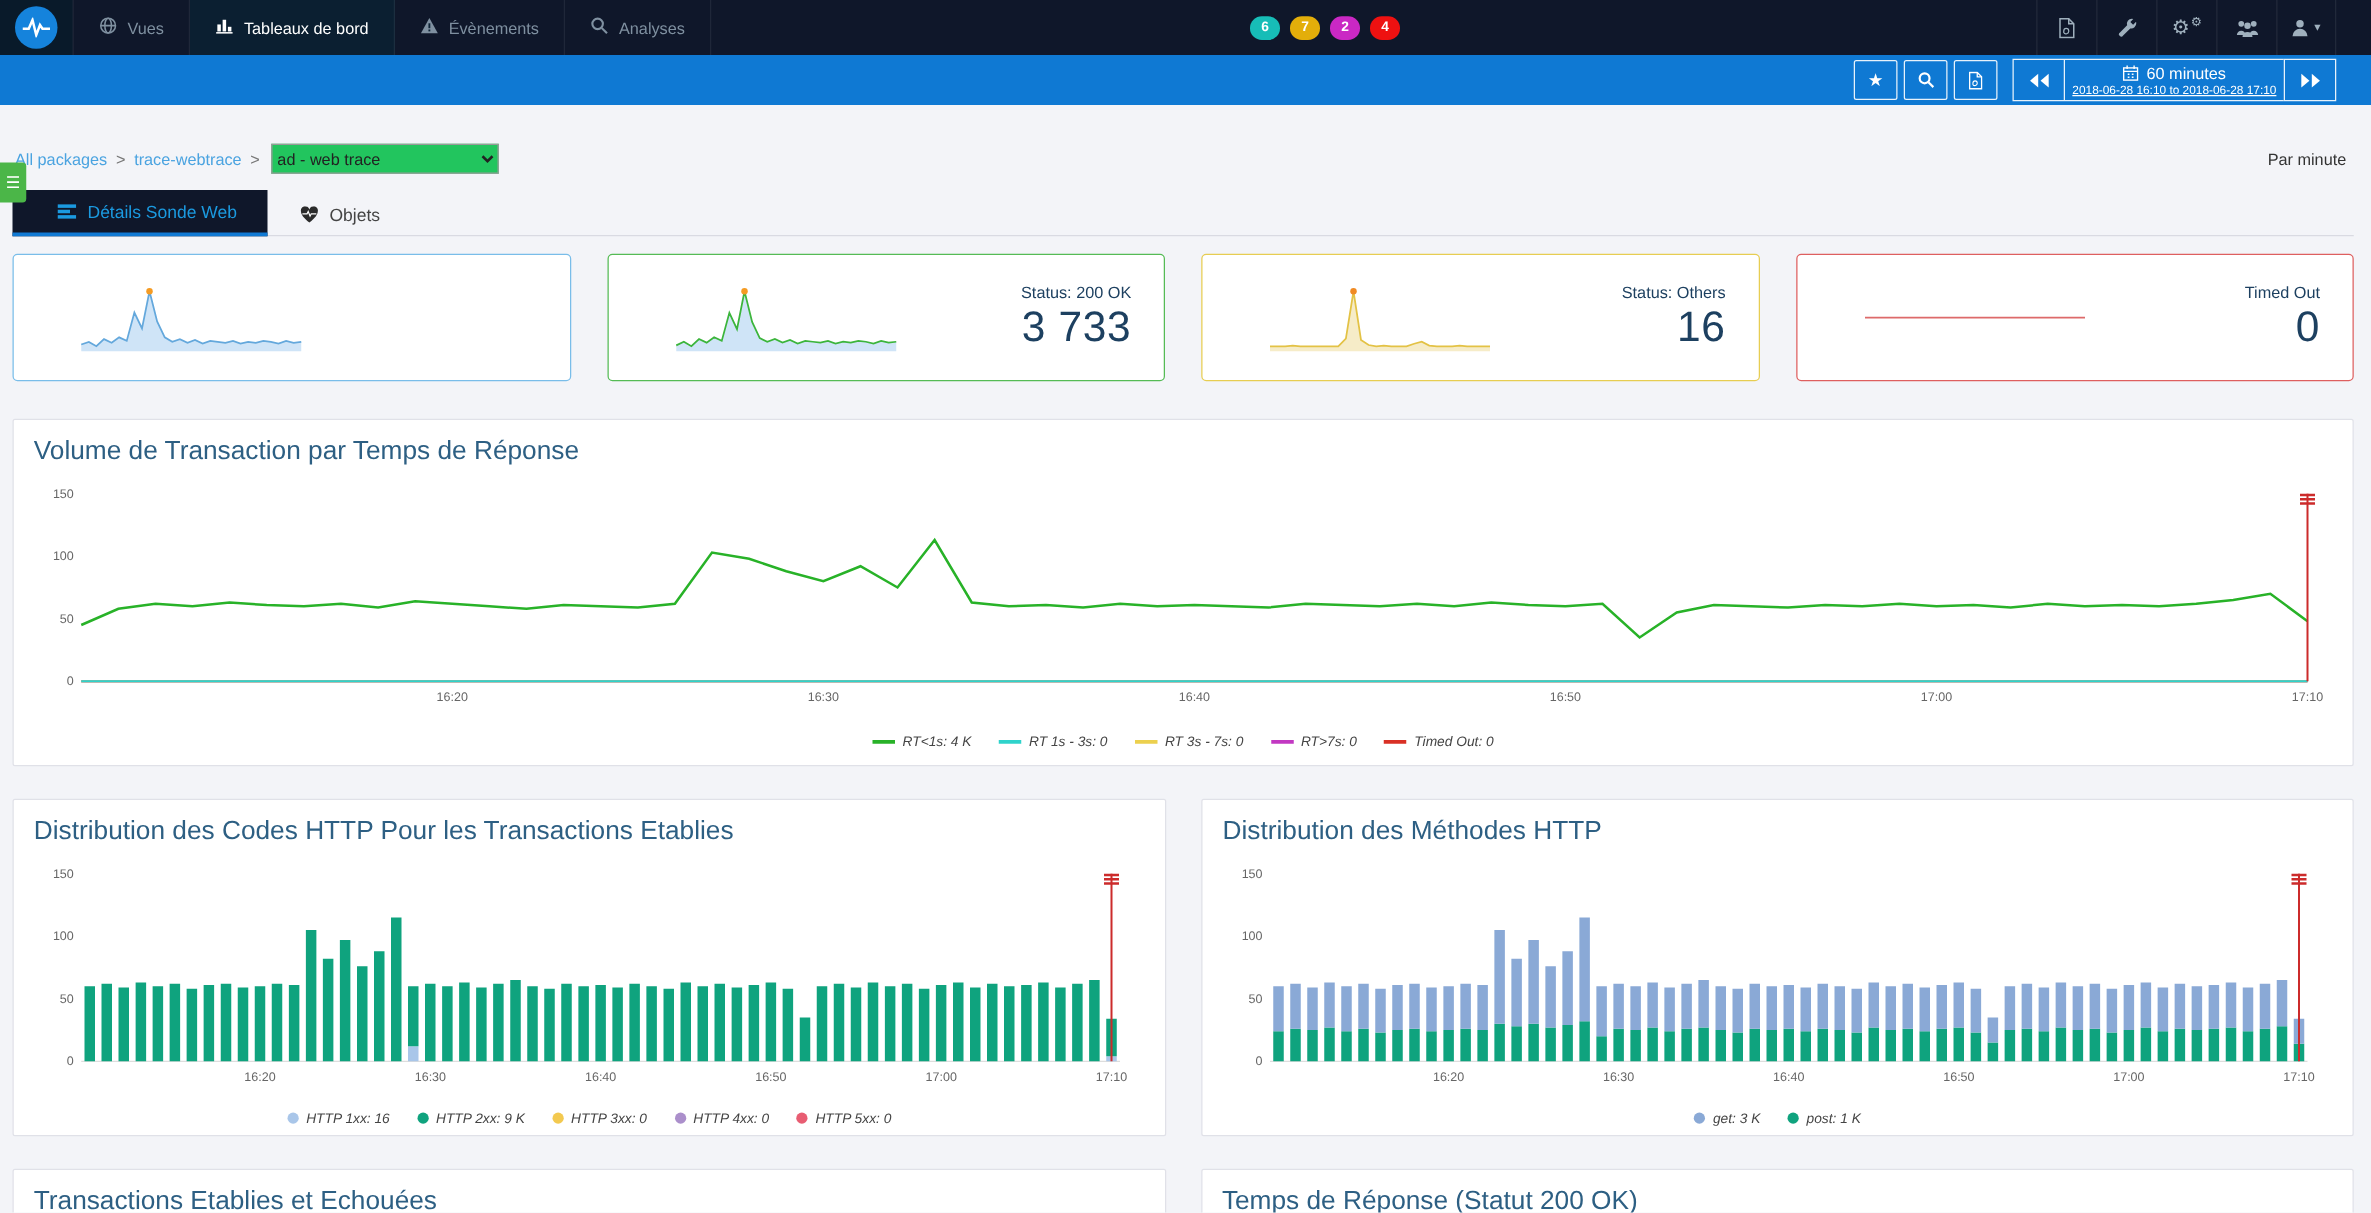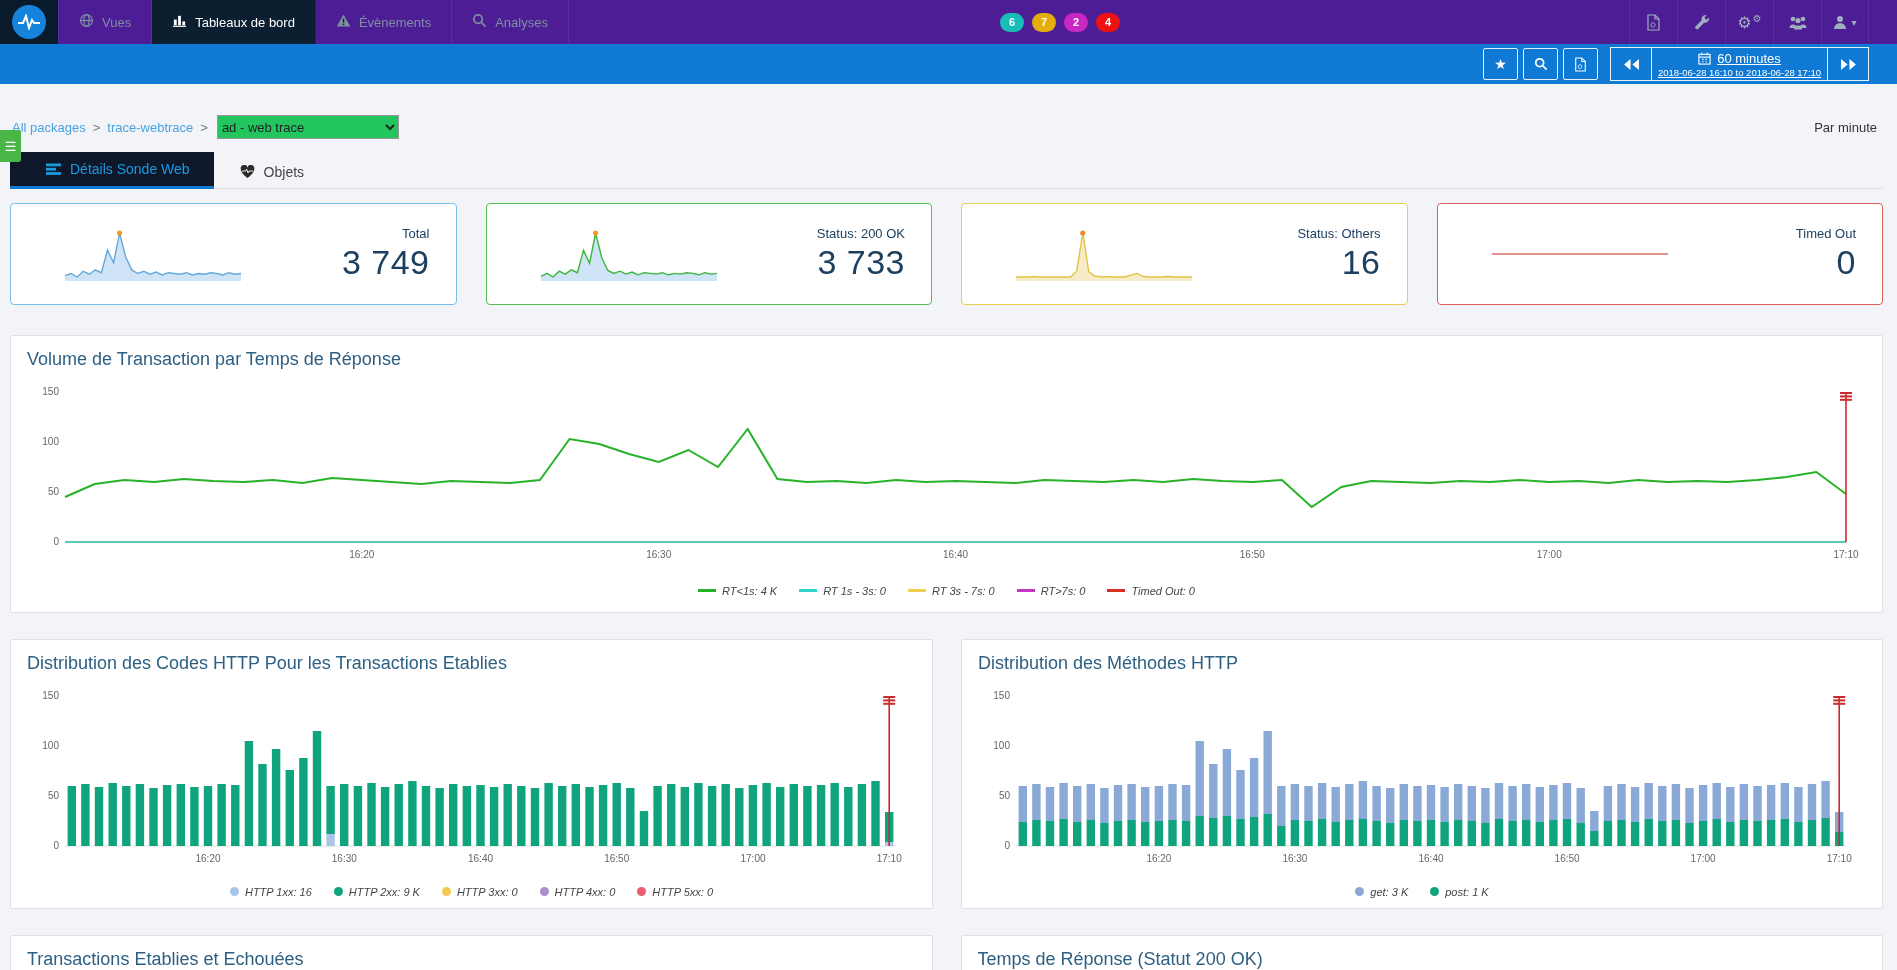--- a/index.html
+++ b/index.html
@@ -1,20 +1,20 @@
 <!DOCTYPE html>
 <html><head>
 <meta charset="utf-8">
 <style>
   * { box-sizing: border-box; margin: 0; padding: 0; }
   html,body { width:1897px; height:970px; overflow:hidden; background:#f3f4f8;
     font-family:"Liberation Sans","DejaVu Sans",sans-serif; position:relative; }
 
   
-  .navbar { height:44px; background:#4c1d95; display:flex; align-items:stretch; position:relative; }
+  .navbar { height:44px; background:#0f172a; display:flex; align-items:stretch; position:relative; }
   .logo-cell { width:58px; background:#091a2a; display:flex; align-items:center; justify-content:center; }
   .logo-circle { width:34px; height:34px; border-radius:50%; background:#1583dc; display:flex; align-items:center; justify-content:center; }
   .nav-item { display:flex; align-items:center; gap:8px; padding:0 20px; color:#7f90a0; font-size:13px;
     border-right:1px solid rgba(255,255,255,.07); cursor:pointer; }
   .nav-item:first-of-type { border-left:1px solid rgba(255,255,255,.07); }
   .nav-item.active { color:#fff; background:#0b1f31; }
   .nav-item svg { flex:0 0 auto; }
   .nav-badges { position:absolute; left:1000px; top:0; height:44px; display:flex; align-items:center; gap:8px; }
   .badge { min-width:24px; height:19px; padding:0 7px; border-radius:10px; color:#fff; font-size:11px; font-weight:bold;
     display:flex; align-items:center; justify-content:center; }
@@ -25,21 +25,21 @@
 
   
   .toolbar { height:40px; background:#0f79d3; position:relative; }
   .tb-group { position:absolute; top:4px; display:flex; gap:5px; }
   .tb-btn { width:35px; height:32px; border:1px solid rgba(255,255,255,.9); border-radius:2px; background:transparent;
     color:#fff; display:flex; align-items:center; justify-content:center; font-size:14px; cursor:pointer; }
   .time-group { position:absolute; right:28px; top:3px; height:34px; display:flex; }
   .time-btn { width:42px; border:1px solid rgba(255,255,255,.9); background:transparent; display:flex; align-items:center; justify-content:center; cursor:pointer; }
   .time-center { width:175px; border-top:1px solid rgba(255,255,255,.9); border-bottom:1px solid rgba(255,255,255,.9);
     display:flex; flex-direction:column; align-items:center; justify-content:center; color:#fff; cursor:pointer; }
-  .time-label { font-size:13px; display:flex; align-items:center; gap:6px;text-decoration:underline; }
+  .time-label { font-size:13px; display:flex; align-items:center; gap:6px; }
   .time-dates { font-size:9.5px; text-decoration:underline; margin-top:1px; white-space:nowrap; }
 
   
   .crumb-row { margin:30px 16px 0 12px; height:26px; display:flex; align-items:center; font-size:13px; position:relative; }
   .crumb-link { color:#4aa3e0; text-decoration:none; cursor:pointer; }
   .crumb-sep { color:#777; margin:0 7px; }
   .object-select { height:24px; font-size:13px; font-family:inherit; color:#222; border:1px solid #999; background:#22c55e; width:182px; margin-left:2px; }
   .granularity { position:absolute; right:4px; color:#333; font-size:13px; }
 
   
@@ -54,21 +54,21 @@
   
   .cards-row { display:flex; gap:29px; margin:14px 14px 0 10px; }
   .card { flex:1; height:102px; background:#fff; border:1px solid #ccc; border-radius:4px; display:flex; align-items:center; overflow:hidden; }
   .spark { margin-left:52px; width:180px; height:58px; flex:0 0 auto; }
   .card-right { flex:1; text-align:right; padding-right:26px; color:#1d4060; }
   .card-label { font-size:13px; margin-bottom:2px; }
   .card-value { font-size:34px; letter-spacing:.5px; }
 
   
   .panel { background:#fff; border:1px solid #e0e1e8; border-radius:2px; padding:13px 16px 10px; }
-  .panel-title { font-size:18px; font-weight:400; color:#2d5f83; margin-bottom:12px; }
+  .panel-title { font-size:21px; font-weight:400; color:#2d5f83; margin-bottom:12px; }
   .panel-row1 { margin:30px 14px 0 10px; height:278px; }
   .panels-row2 { display:flex; gap:28px; margin:26px 14px 0 10px;justify-content:space-between; }
   .panels-row2 .panel { flex:1; height:270px; }
   .panels-row3 { display:flex; gap:28px; margin:26px 14px 0 10px; }
   .panels-row3 .panel { flex:1; height:140px; }
   .chart { width:100%; }
   .tick { fill:#666; font-size:10px; font-family:inherit; }
   .legend { text-align:center; margin-top:8px; }
   .lg-item { display:inline-flex; align-items:center; margin:0 11px; cursor:pointer;font-style:italic; }
   .lg-line { width:18px; height:3px; display:inline-block; margin-right:6px; }
@@ -255,24 +255,20 @@
   </div>
 </div>
 
 <div class="cards-row">
   <div class="card" style="border-color: rgb(121, 189, 233);">
     <div class="spark"><svg width="180" height="58">
           <polygon points="2,56 2.0,50.6 8.1,48.5 14.1,52.0 20.2,46.3 26.3,49.2 32.3,44.9 38.4,47.7 44.5,25.0 50.6,37.8 56.6,8.0 62.7,32.1 68.8,44.9 74.8,48.5 80.9,46.3 87.0,49.2 93.0,47.0 99.1,49.9 105.2,47.7 111.2,48.5 117.3,49.2 123.4,47.7 129.4,49.9 135.5,48.5 141.6,49.2 147.7,47.7 153.7,48.5 159.8,49.9 165.9,47.7 171.9,49.2 178.0,48.5 178,56" fill="#cfe4f7"></polygon>
           <polyline points="2.0,50.6 8.1,48.5 14.1,52.0 20.2,46.3 26.3,49.2 32.3,44.9 38.4,47.7 44.5,25.0 50.6,37.8 56.6,8.0 62.7,32.1 68.8,44.9 74.8,48.5 80.9,46.3 87.0,49.2 93.0,47.0 99.1,49.9 105.2,47.7 111.2,48.5 117.3,49.2 123.4,47.7 129.4,49.9 135.5,48.5 141.6,49.2 147.7,47.7 153.7,48.5 159.8,49.9 165.9,47.7 171.9,49.2 178.0,48.5" fill="none" stroke="#64a8dc" stroke-width="1.4"></polyline>
           <circle cx="56.6" cy="8.0" r="2.6" fill="#f59b23"></circle>
         </svg></div>
-    <div class="card-right">
-      <div class="card-label">Total</div>
-      <div class="card-value">3 749</div>
-    </div>
   </div>
   <div class="card" style="border-color: rgb(85, 187, 85);">
     <div class="spark"><svg width="180" height="58">
           <polygon points="2,56 2.0,51.3 8.1,48.4 14.1,52.0 20.2,46.2 26.3,49.1 32.3,44.8 38.4,47.7 44.5,25.3 50.6,38.3 56.6,8.0 62.7,32.5 68.8,45.5 74.8,48.4 80.9,46.2 87.0,49.1 93.0,47.0 99.1,49.8 105.2,47.7 111.2,48.4 117.3,49.1 123.4,47.7 129.4,49.8 135.5,48.4 141.6,49.1 147.7,47.7 153.7,48.4 159.8,49.8 165.9,47.7 171.9,49.1 178.0,48.4 178,56" fill="#cfe4f7"></polygon>
           <polyline points="2.0,51.3 8.1,48.4 14.1,52.0 20.2,46.2 26.3,49.1 32.3,44.8 38.4,47.7 44.5,25.3 50.6,38.3 56.6,8.0 62.7,32.5 68.8,45.5 74.8,48.4 80.9,46.2 87.0,49.1 93.0,47.0 99.1,49.8 105.2,47.7 111.2,48.4 117.3,49.1 123.4,47.7 129.4,49.8 135.5,48.4 141.6,49.1 147.7,47.7 153.7,48.4 159.8,49.8 165.9,47.7 171.9,49.1 178.0,48.4" fill="none" stroke="#3cb53c" stroke-width="1.4"></polyline>
           <circle cx="56.6" cy="8.0" r="2.6" fill="#f59b23"></circle>
         </svg></div>
     <div class="card-right">
       <div class="card-label">Status: 200 OK</div>
       <div class="card-value">3 733</div>

